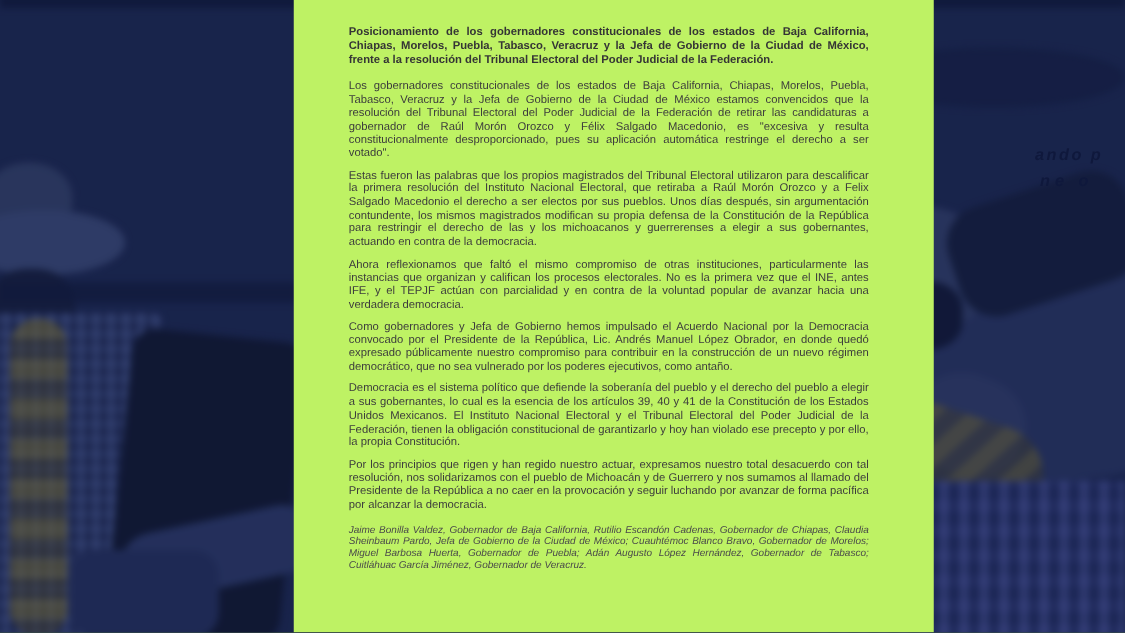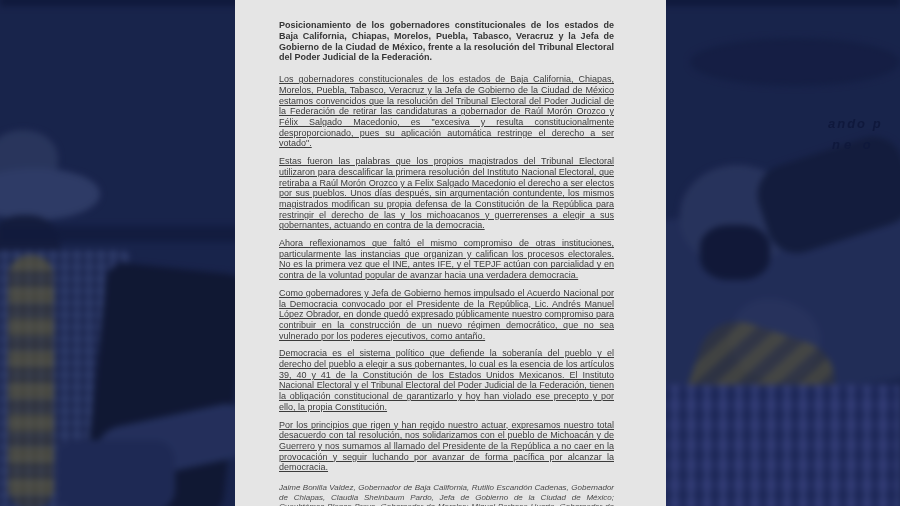--- a/index.html
+++ b/index.html
@@ -66,33 +66,33 @@
   .jose-text  { left: 658px; top: 2px;  font-size: 24px; letter-spacing: 8px; }
   .frag1-text { left: 828px; top: 116px; font-size: 13px; letter-spacing: 2px; font-style: italic; }
   .frag2-text { left: 832px; top: 137px; font-size: 13px; letter-spacing: 4px; font-style: italic; }
 
   .dim-overlay { position: absolute; inset: 0; background: rgba(16,24,58,.35); }
 
   
   .doc-page {
     position: absolute;
     left: 235px; top: 0;
-    width: 431px; height: 506px;
-    background: #e5e5e5;
+    width: 512px; height: 506px;
+    background: #bef264;
     box-sizing: border-box;
     padding: 20px 52px 10px 44px;
     color: #3c3c3c;
   }
   .doc-title {
     font-size: 9px; font-weight: bold; line-height: 10.8px;
     text-align: justify; margin: 0 0 11px 0; color: #353535;
   }
   .doc-par {
     font-size: 9px; line-height: 10.7px;
-    text-align: justify; margin: 0 0 7px 0; text-decoration: underline;
+    text-align: justify; margin: 0 0 7px 0;
   }
   .doc-signature {
     font-size: 8px; line-height: 9.4px; font-style: italic;
     text-align: justify; margin: 10px 0 0 0; color: #4a4a4a;
   }
 </style>
 </head>
 <body>
 
 <div class="stage">

